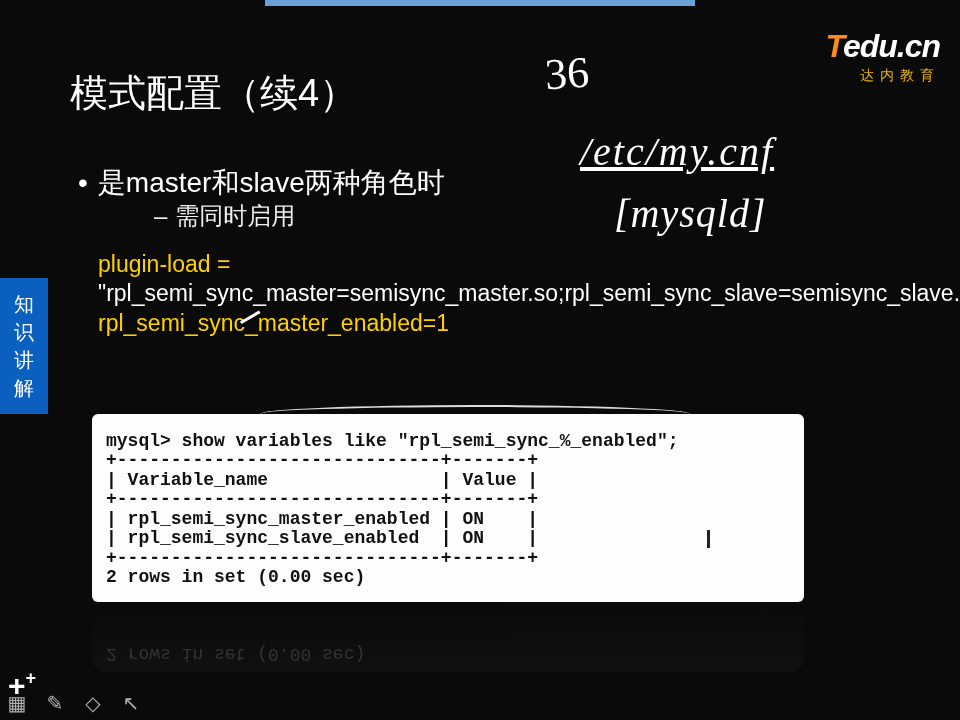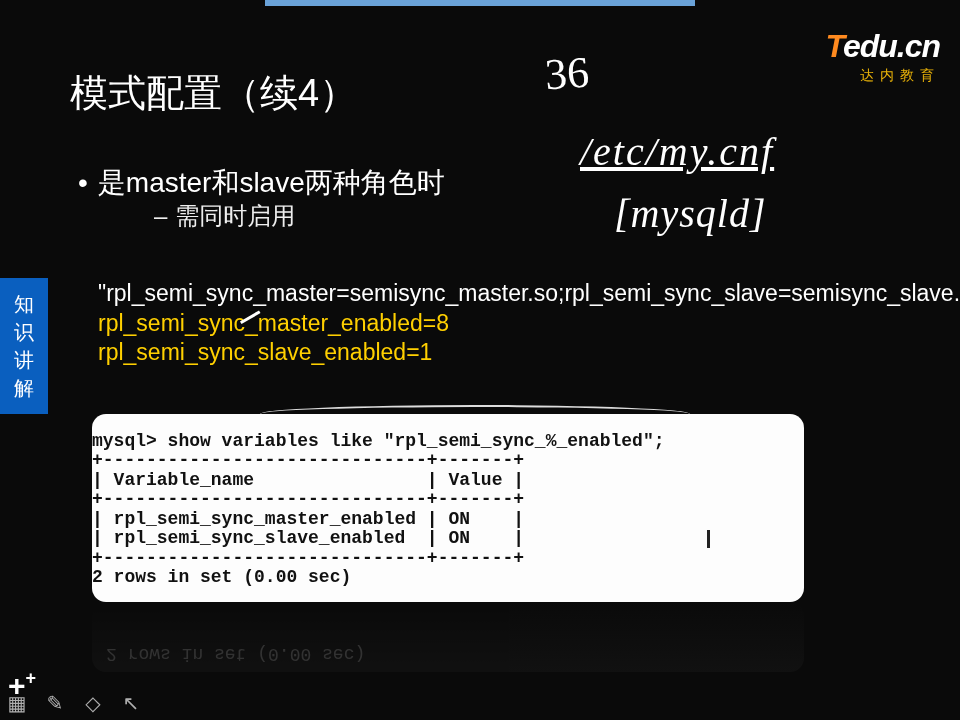--- a/index.html
+++ b/index.html
@@ -68,22 +68,22 @@
     line-height: 1.28;
     font-family: "Microsoft YaHei", sans-serif;
   }
   .code-block .y { color: #ffd000; }
   .code-block .w { color: #fff; }
   .terminal {
     position: absolute;
     left: 92px; top: 414px;
     width: 712px; height: 188px;
     background: #fdfdfd;
-    border-radius: 14px;
-    padding: 18px 14px 14px 0;
+    border-radius: 6px;
+    padding: 18px 14px 14px 14px;
     color: #111;
     font-family: "Courier New", monospace;
     font-size: 18px;
     font-weight: 700;
     line-height: 1.08;
     white-space: pre;
     overflow: hidden;
   }
   .reflection {
     position: absolute;
@@ -169,24 +169,23 @@
 
 <div class="bullet1">
   <span class="dot">•</span><span>是master和slave两种角色时</span>
 </div>
 
 <div class="bullet2">
   <span class="dash">–</span><span>需同时启用</span>
 </div>
 
 <div class="code-block">
-  <br>
+  <span class="y">plugin-load = </span><br>
   <span class="w">"rpl_semi_sync_master=semisync_master.so;rpl_semi_sync_slave=semisync_slave.so"</span><br>
-  <span class="y">rpl_semi_sync_master_enabled=8</span><br>
-  <span class="y">rpl_semi_sync_slave_enabled=1</span>
+  <span class="y">rpl_semi_sync_master_enabled=1</span><br>
 </div>
 
 <div class="pen-mark"></div>
 <div class="term-top-line"></div>
 
 <div class="terminal"><span>mysql&gt; show variables like "rpl_semi_sync_%_enabled";</span>
 <span>+------------------------------+-------+</span>
 <span>| Variable_name                | Value |</span>
 <span>+------------------------------+-------+</span>
 <span>| rpl_semi_sync_master_enabled | ON    |</span>

